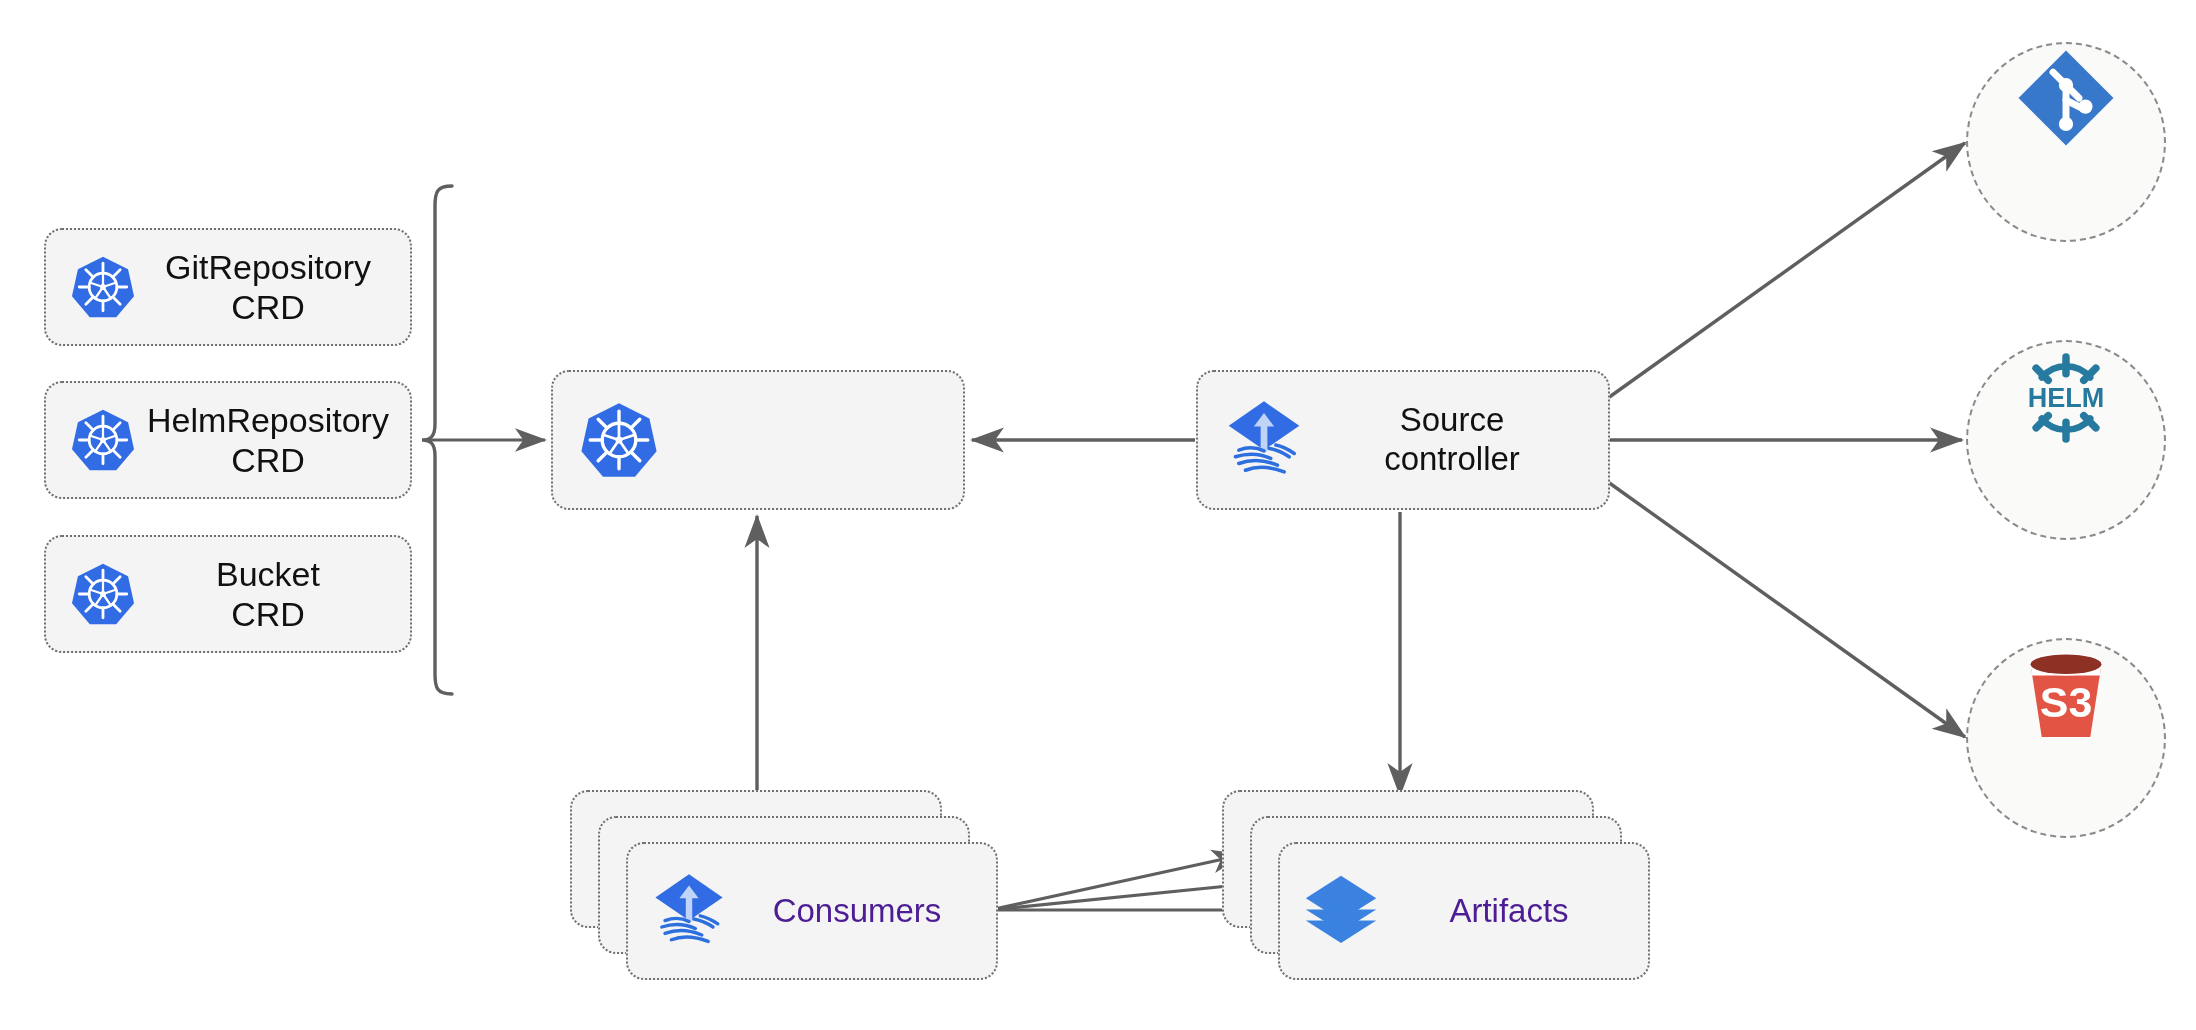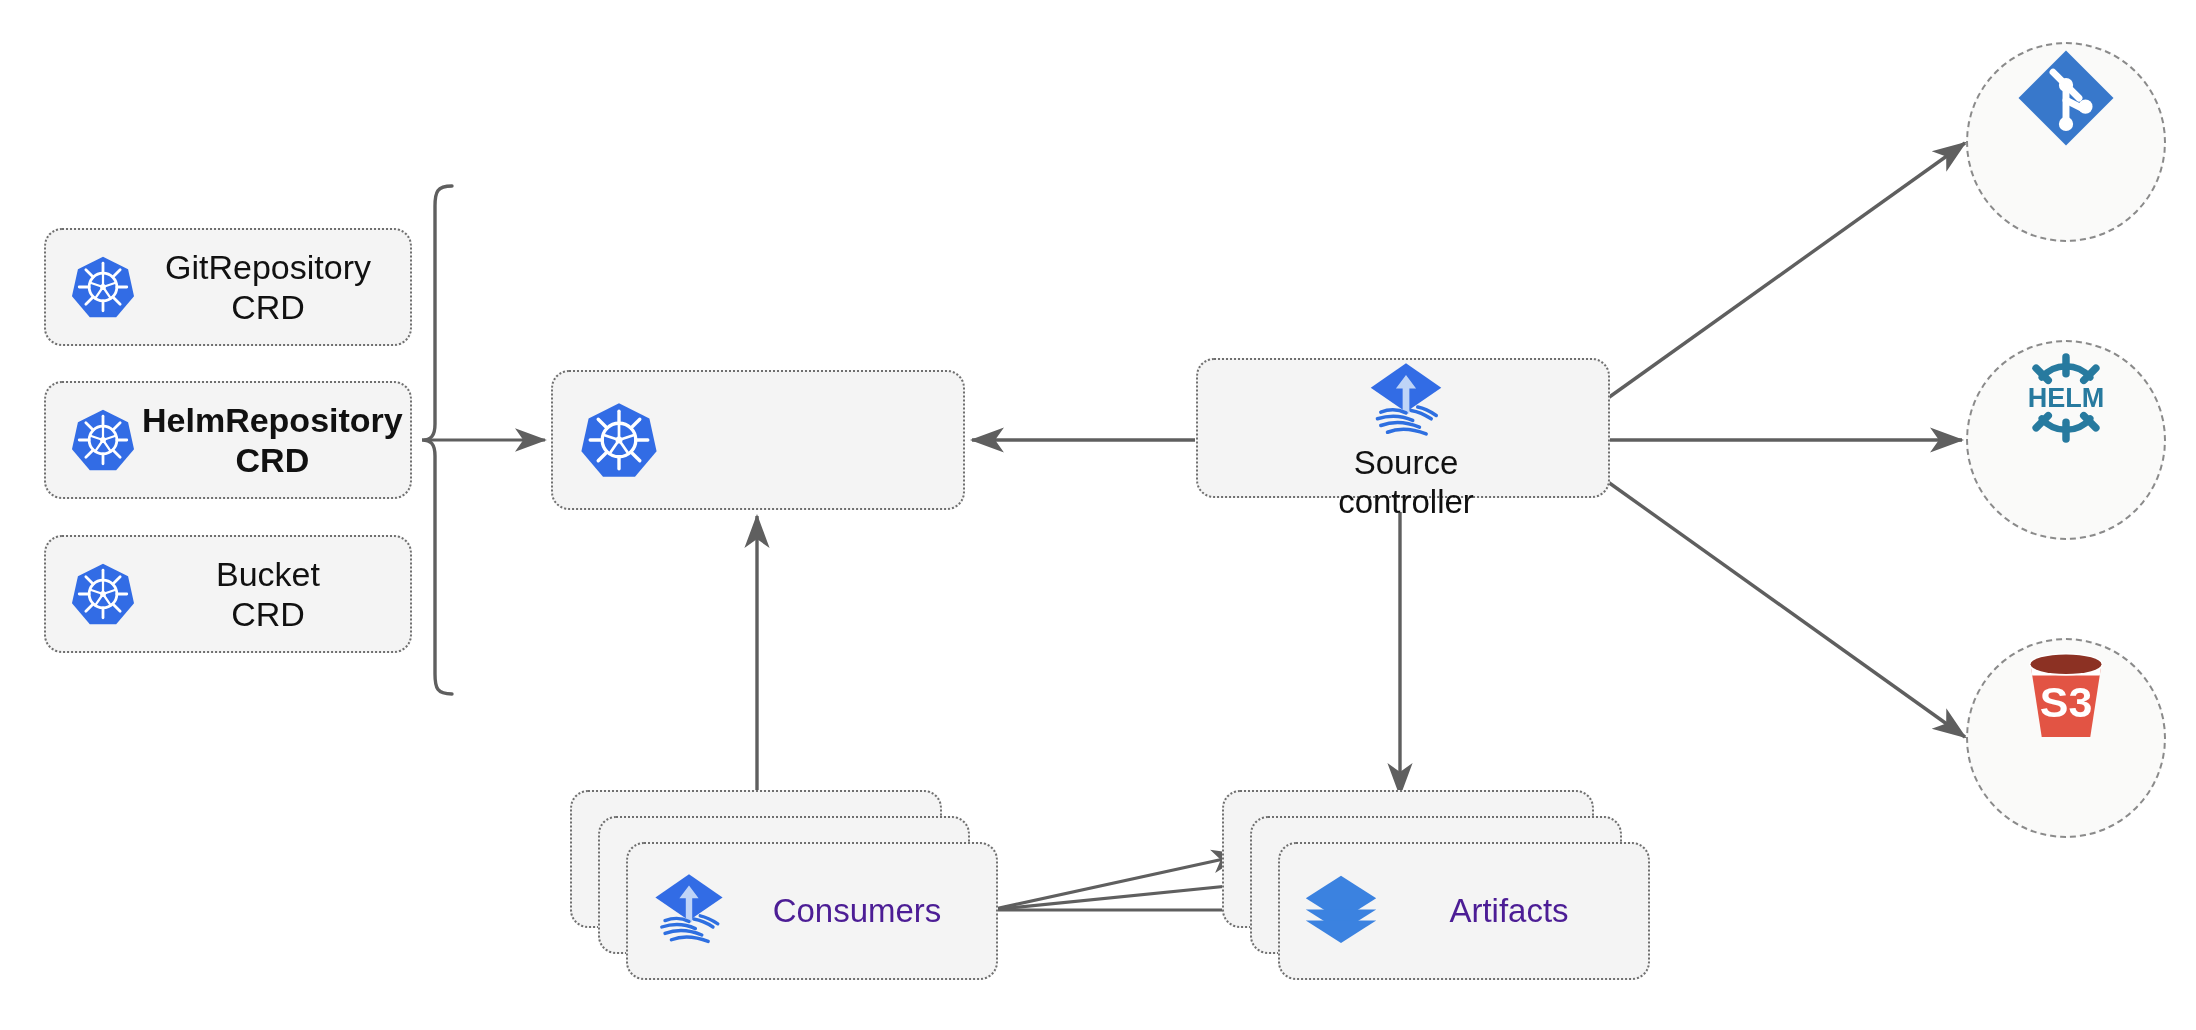--- a/index.html
+++ b/index.html
@@ -171,21 +171,21 @@
           <line x1="50" y1="50" x2="39" y2="66"></line>
           <line x1="50" y1="50" x2="32" y2="44"></line>
         </g>
         <circle cx="50" cy="50" r="4.4" fill="#ffffff"></circle>
       </svg>
     </span>
     <span class="label">GitRepository
 CRD</span>
   </div>
 
-  <div class="card crd-card" style="left:44px; top:381px;font-weight:bold;">
+  <div class="card crd-card" style="left:44px; top:381px;">
     <span class="icon-slot">
       <svg class="ico" width="66" height="66" viewBox="0 0 100 100">
         <path d="M50 4 L88 23 L97 64 L70 96 L30 96 L3 64 L12 23 Z" fill="#326CE5"></path>
         <g fill="none" stroke="#ffffff" stroke-width="4.2" stroke-linecap="round">
           <circle cx="50" cy="50" r="21"></circle>
           <line x1="50" y1="14" x2="50" y2="29"></line>
             <line x1="50" y1="71" x2="50" y2="86"></line>
           <line x1="14" y1="50" x2="29" y2="50"></line>
             <line x1="71" y1="50" x2="86" y2="50"></line>
           <line x1="24" y1="24" x2="35" y2="35"></line>
@@ -256,21 +256,21 @@
             <line x1="50" y1="50" x2="68" y2="44"></line>
           <line x1="50" y1="50" x2="61" y2="66"></line>
             <line x1="50" y1="50" x2="39" y2="66"></line>
           <line x1="50" y1="50" x2="32" y2="44"></line>
         </g>
         <circle cx="50" cy="50" r="4.4" fill="#ffffff"></circle>
       </svg>
     </span>
   </div>
 
-  <div class="card mid-card" style="left:1196px; top:358px;flex-direction:column;">
+  <div class="card mid-card" style="left:1196px; top:370px;">
     <span class="icon-slot">
       <svg class="ico" width="84" height="84" viewBox="0 0 100 100">
         <path d="M50 4 L92 33 L50 62 L8 33 Z" fill="#326CE5"></path>
         <path d="M50 18 L62 34 L54 34 L54 64 L46 64 L46 34 L38 34 Z" fill="#BFD4F7"></path>
         <g stroke="#2E6FE0" stroke-width="4.2" stroke-linecap="round" fill="none">
           <path d="M20 62 Q36 56 50 63"></path>
           <path d="M16 70 Q38 63 58 72"></path>
           <path d="M20 78 Q42 70 66 80"></path>
           <path d="M28 86 Q48 78 74 88"></path>
           <path d="M56 60 Q68 62 80 70"></path>

